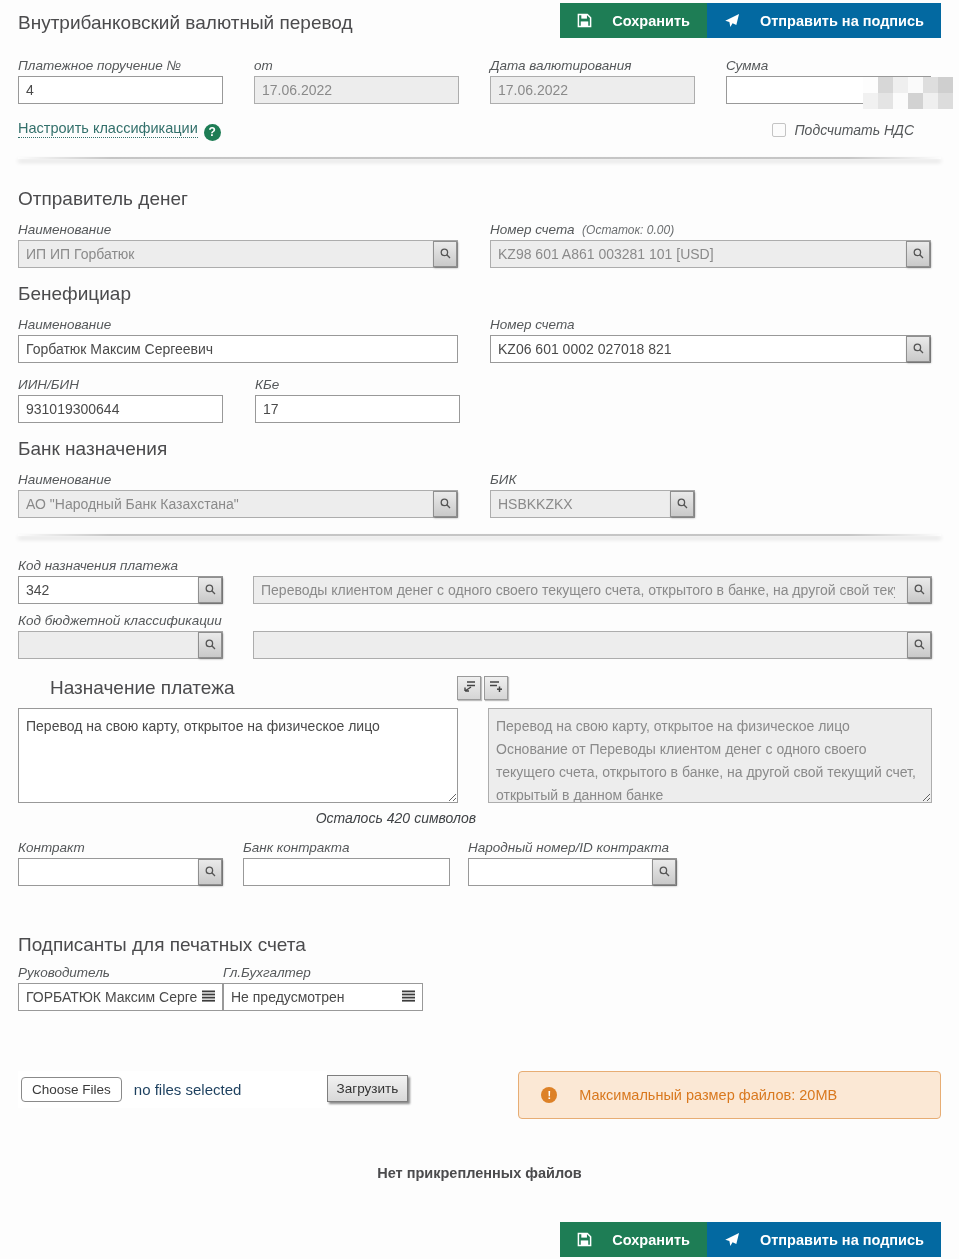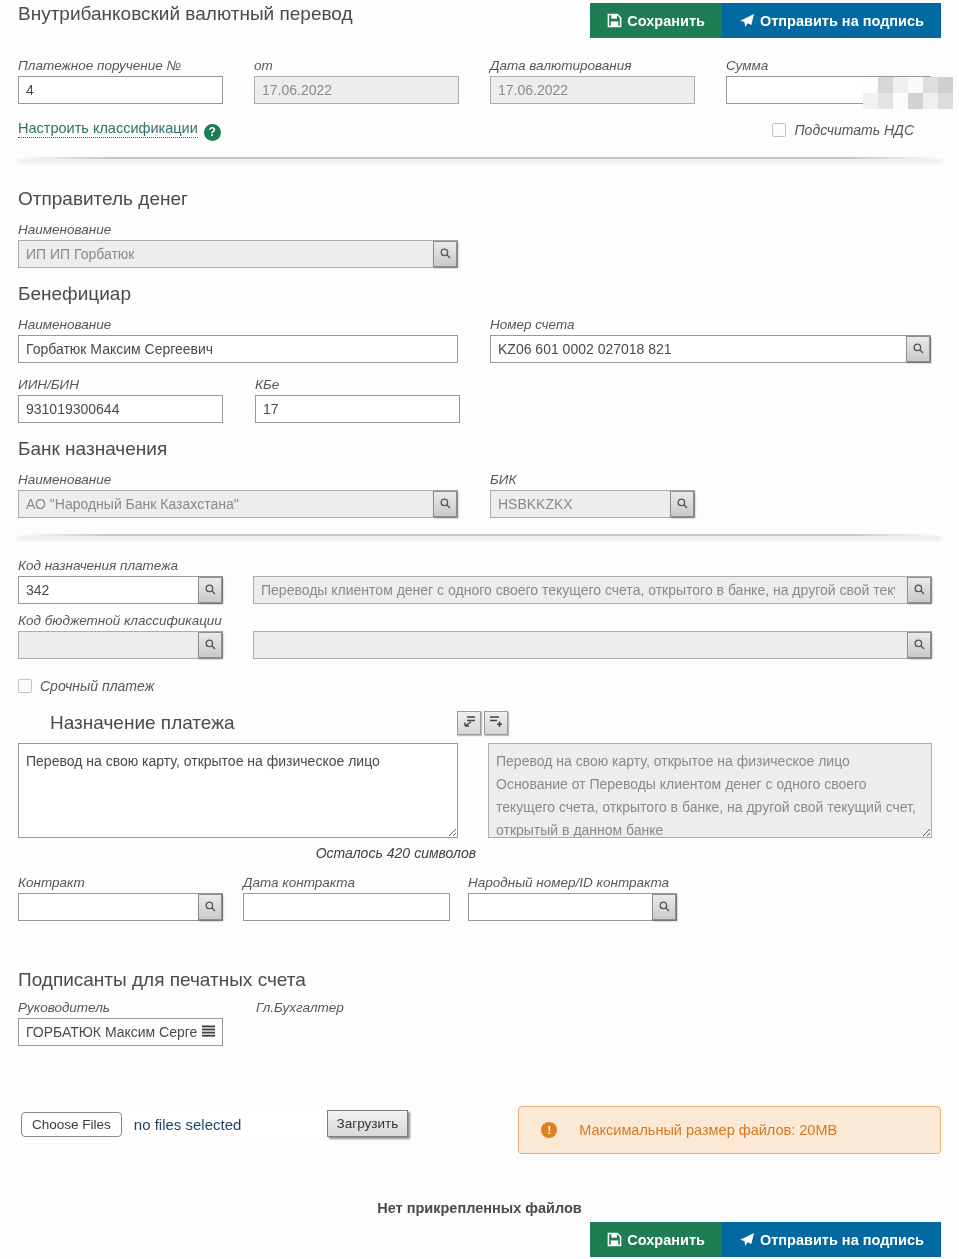--- a/index.html
+++ b/index.html
@@ -8,22 +8,22 @@
   .page { width:959px; height:1259px; background:#fdfdfd; position:relative; overflow:hidden; padding:0 18px; }
 
   
   h1,h2 { font-weight:400; color:#4b4b4d; font-size:19px; }
   .flabel { display:block; font-style:italic; font-size:13.5px; color:#55585a; margin-bottom:3px; white-space:nowrap; }
   .flabel .note { font-size:12px; color:#6b6e70; }
 
   
   .btn-group { display:flex; }
   .topbar { display:flex; justify-content:space-between; align-items:flex-start; padding-top:3px; }
-  .topbar h1 { }
-  .btn { display:flex; align-items:center; gap:5px; height:35px; padding:0 17px; border:none; cursor:pointer;
+  .topbar h1 { margin-top:9px; }
+  .btn { display:flex; align-items:center; gap:20px; height:35px; padding:0 17px; border:none; cursor:pointer;
          color:#fff; font-size:14.5px; font-weight:700; font-family:inherit; }
   .btn-save { background:#1e7d55; }
   .btn-send { background:#0369a1; }
   .btn svg { display:block; }
 
   
   .row { display:flex; }
   .field { position:relative; }
   .input-wrap { position:relative; }
   input[type=text], .ddl, textarea {
@@ -53,21 +53,21 @@
 
   .divider { height:2px; margin-top:16px;
     background:linear-gradient(to right, rgba(0,0,0,0) 0%, rgba(0,0,0,.22) 10%, rgba(0,0,0,.22) 90%, rgba(0,0,0,0) 100%);
     box-shadow:0 3px 4px rgba(0,0,0,.18); }
 
   
   .fields-row { margin-top:20px; gap:31px; }
   .w205 { width:205px; } .w440 { width:440px; } .w441 { width:441px; } .w679 { width:679px; }
   .link-row { margin-top:15px; display:flex; justify-content:space-between; align-items:center; padding-right:27px; }
   .sec-h { margin-top:29px; margin-bottom:12px; }
-  .gap32 { gap:32px; } .gap30 { gap:30px; } .gap33 { gap:33px; }
+  .gap32 { gap:32px; } .gap30 { gap:30px; } .gap33 { }
   .sub-h { margin-top:15px; margin-bottom:12px; }
   .mt14 { margin-top:14px; }
   .knp-label { margin-top:22px; }
   .urgent-row { margin-top:19px; }
   .purpose-head { margin-top:17px; width:458px; display:flex; justify-content:space-between; align-items:center;margin-left:32px; }
   .tool-btns { display:flex; gap:3px; }
   .tool-btn { width:24px; height:24px; border:1px solid #9a9a9a; background:linear-gradient(#efefef,#d5d5d5); cursor:pointer;
               display:flex; align-items:center; justify-content:center; box-shadow:1px 1px 1px rgba(0,0,0,.25); }
   .purpose-row { margin-top:8px; gap:30px; }
   .purpose-row .w441 { width:444px; }
@@ -188,20 +188,34 @@
         <button class="mag-btn">
             <span>
               <svg width="11" height="11" viewBox="0 0 11 11">
                 <circle cx="4.4" cy="4.4" r="3.2" fill="none" stroke="#555" stroke-width="1.3"></circle>
                 <line x1="6.8" y1="6.8" x2="10" y2="10" stroke="#555" stroke-width="1.3"></line>
               </svg>
             </span>
           </button>
       </div>
     </div>
+    <div class="field w441">
+      <label class="flabel"><span>Номер счета</span>&nbsp;&nbsp;<span class="note">(Остаток: 0.00)</span></label>
+      <div class="input-wrap has-mag">
+        <input type="text" class="dis" value="KZ98 601 A861 003281 101 [USD]" style="">
+        <button class="mag-btn">
+            <span>
+              <svg width="11" height="11" viewBox="0 0 11 11">
+                <circle cx="4.4" cy="4.4" r="3.2" fill="none" stroke="#555" stroke-width="1.3"></circle>
+                <line x1="6.8" y1="6.8" x2="10" y2="10" stroke="#555" stroke-width="1.3"></line>
+              </svg>
+            </span>
+          </button>
+      </div>
+    </div>
   </div>
 
   <h2 class="sub-h">Бенефициар</h2>
   <div class="row gap32">
     <div class="field w440">
       <label class="flabel">Наименование</label>
       <input type="text" value="Горбатюк Максим Сергеевич" style="">
     </div>
     <div class="field w441">
       <label class="flabel">Номер счета</label>
@@ -315,24 +329,20 @@
               <svg width="11" height="11" viewBox="0 0 11 11">
                 <circle cx="4.4" cy="4.4" r="3.2" fill="none" stroke="#555" stroke-width="1.3"></circle>
                 <line x1="6.8" y1="6.8" x2="10" y2="10" stroke="#555" stroke-width="1.3"></line>
               </svg>
             </span>
           </button>
       </div>
     </div>
   </div>
 
-  <div class="cb-row urgent-row">
-    <span class="checkbox"></span>
-    <span>Срочный платеж</span>
-  </div>
 
   <div class="purpose-head">
     <h2>Назначение платежа</h2>
     <span class="tool-btns">
       <button class="tool-btn">
           <span><svg width="14" height="14" viewBox="0 0 14 14">
               <line x1="5" y1="3" x2="13" y2="3" stroke="#444" stroke-width="1.5"></line>
               <line x1="5" y1="6.5" x2="13" y2="6.5" stroke="#444" stroke-width="1.5"></line>
               <path d="M9 8 L3 12 M3 12 L7 12 M3 12 L3 8.5" stroke="#444" stroke-width="1.4" fill="none"></path>
             </svg></span>
@@ -370,21 +380,21 @@
             <span>
               <svg width="11" height="11" viewBox="0 0 11 11">
                 <circle cx="4.4" cy="4.4" r="3.2" fill="none" stroke="#555" stroke-width="1.3"></circle>
                 <line x1="6.8" y1="6.8" x2="10" y2="10" stroke="#555" stroke-width="1.3"></line>
               </svg>
             </span>
           </button>
       </div>
     </div>
     <div class="field c2">
-      <label class="flabel">Дата контракта</label>
+      <label class="flabel">Банк контракта</label>
       <input type="text" value="" style="">
     </div>
     <div class="field c3">
       <label class="flabel">Народный номер/ID контракта</label>
       <div class="input-wrap has-mag">
         <input type="text" value="" style="">
         <button class="mag-btn">
             <span>
               <svg width="11" height="11" viewBox="0 0 11 11">
                 <circle cx="4.4" cy="4.4" r="3.2" fill="none" stroke="#555" stroke-width="1.3"></circle>
@@ -405,20 +415,29 @@
         <span><svg width="13" height="12" viewBox="0 0 13 12">
               <rect y="0.5" width="13" height="1.8" fill="#3c3c3c"></rect>
               <rect y="3.6" width="13" height="1.8" fill="#3c3c3c"></rect>
               <rect y="6.7" width="13" height="1.8" fill="#3c3c3c"></rect>
               <rect y="9.8" width="13" height="1.8" fill="#3c3c3c"></rect>
             </svg></span>
       </div>
     </div>
     <div class="field" style="width:200px">
       <label class="flabel">Гл.Бухгалтер</label>
+      <div class="ddl">
+        <span class="txt">Не предусмотрен</span>
+        <span><svg width="13" height="12" viewBox="0 0 13 12">
+              <rect y="0.5" width="13" height="1.8" fill="#3c3c3c"></rect>
+              <rect y="3.6" width="13" height="1.8" fill="#3c3c3c"></rect>
+              <rect y="6.7" width="13" height="1.8" fill="#3c3c3c"></rect>
+              <rect y="9.8" width="13" height="1.8" fill="#3c3c3c"></rect>
+            </svg></span>
+      </div>
     </div>
   </div>
 
   <div class="upload-row">
     <div class="file-strip">
       <button class="choose-btn">Choose Files</button>
       <span class="no-files">no files selected</span>
     </div>
     <button class="upload-btn">Загрузить</button>
     <div class="warn-box">

